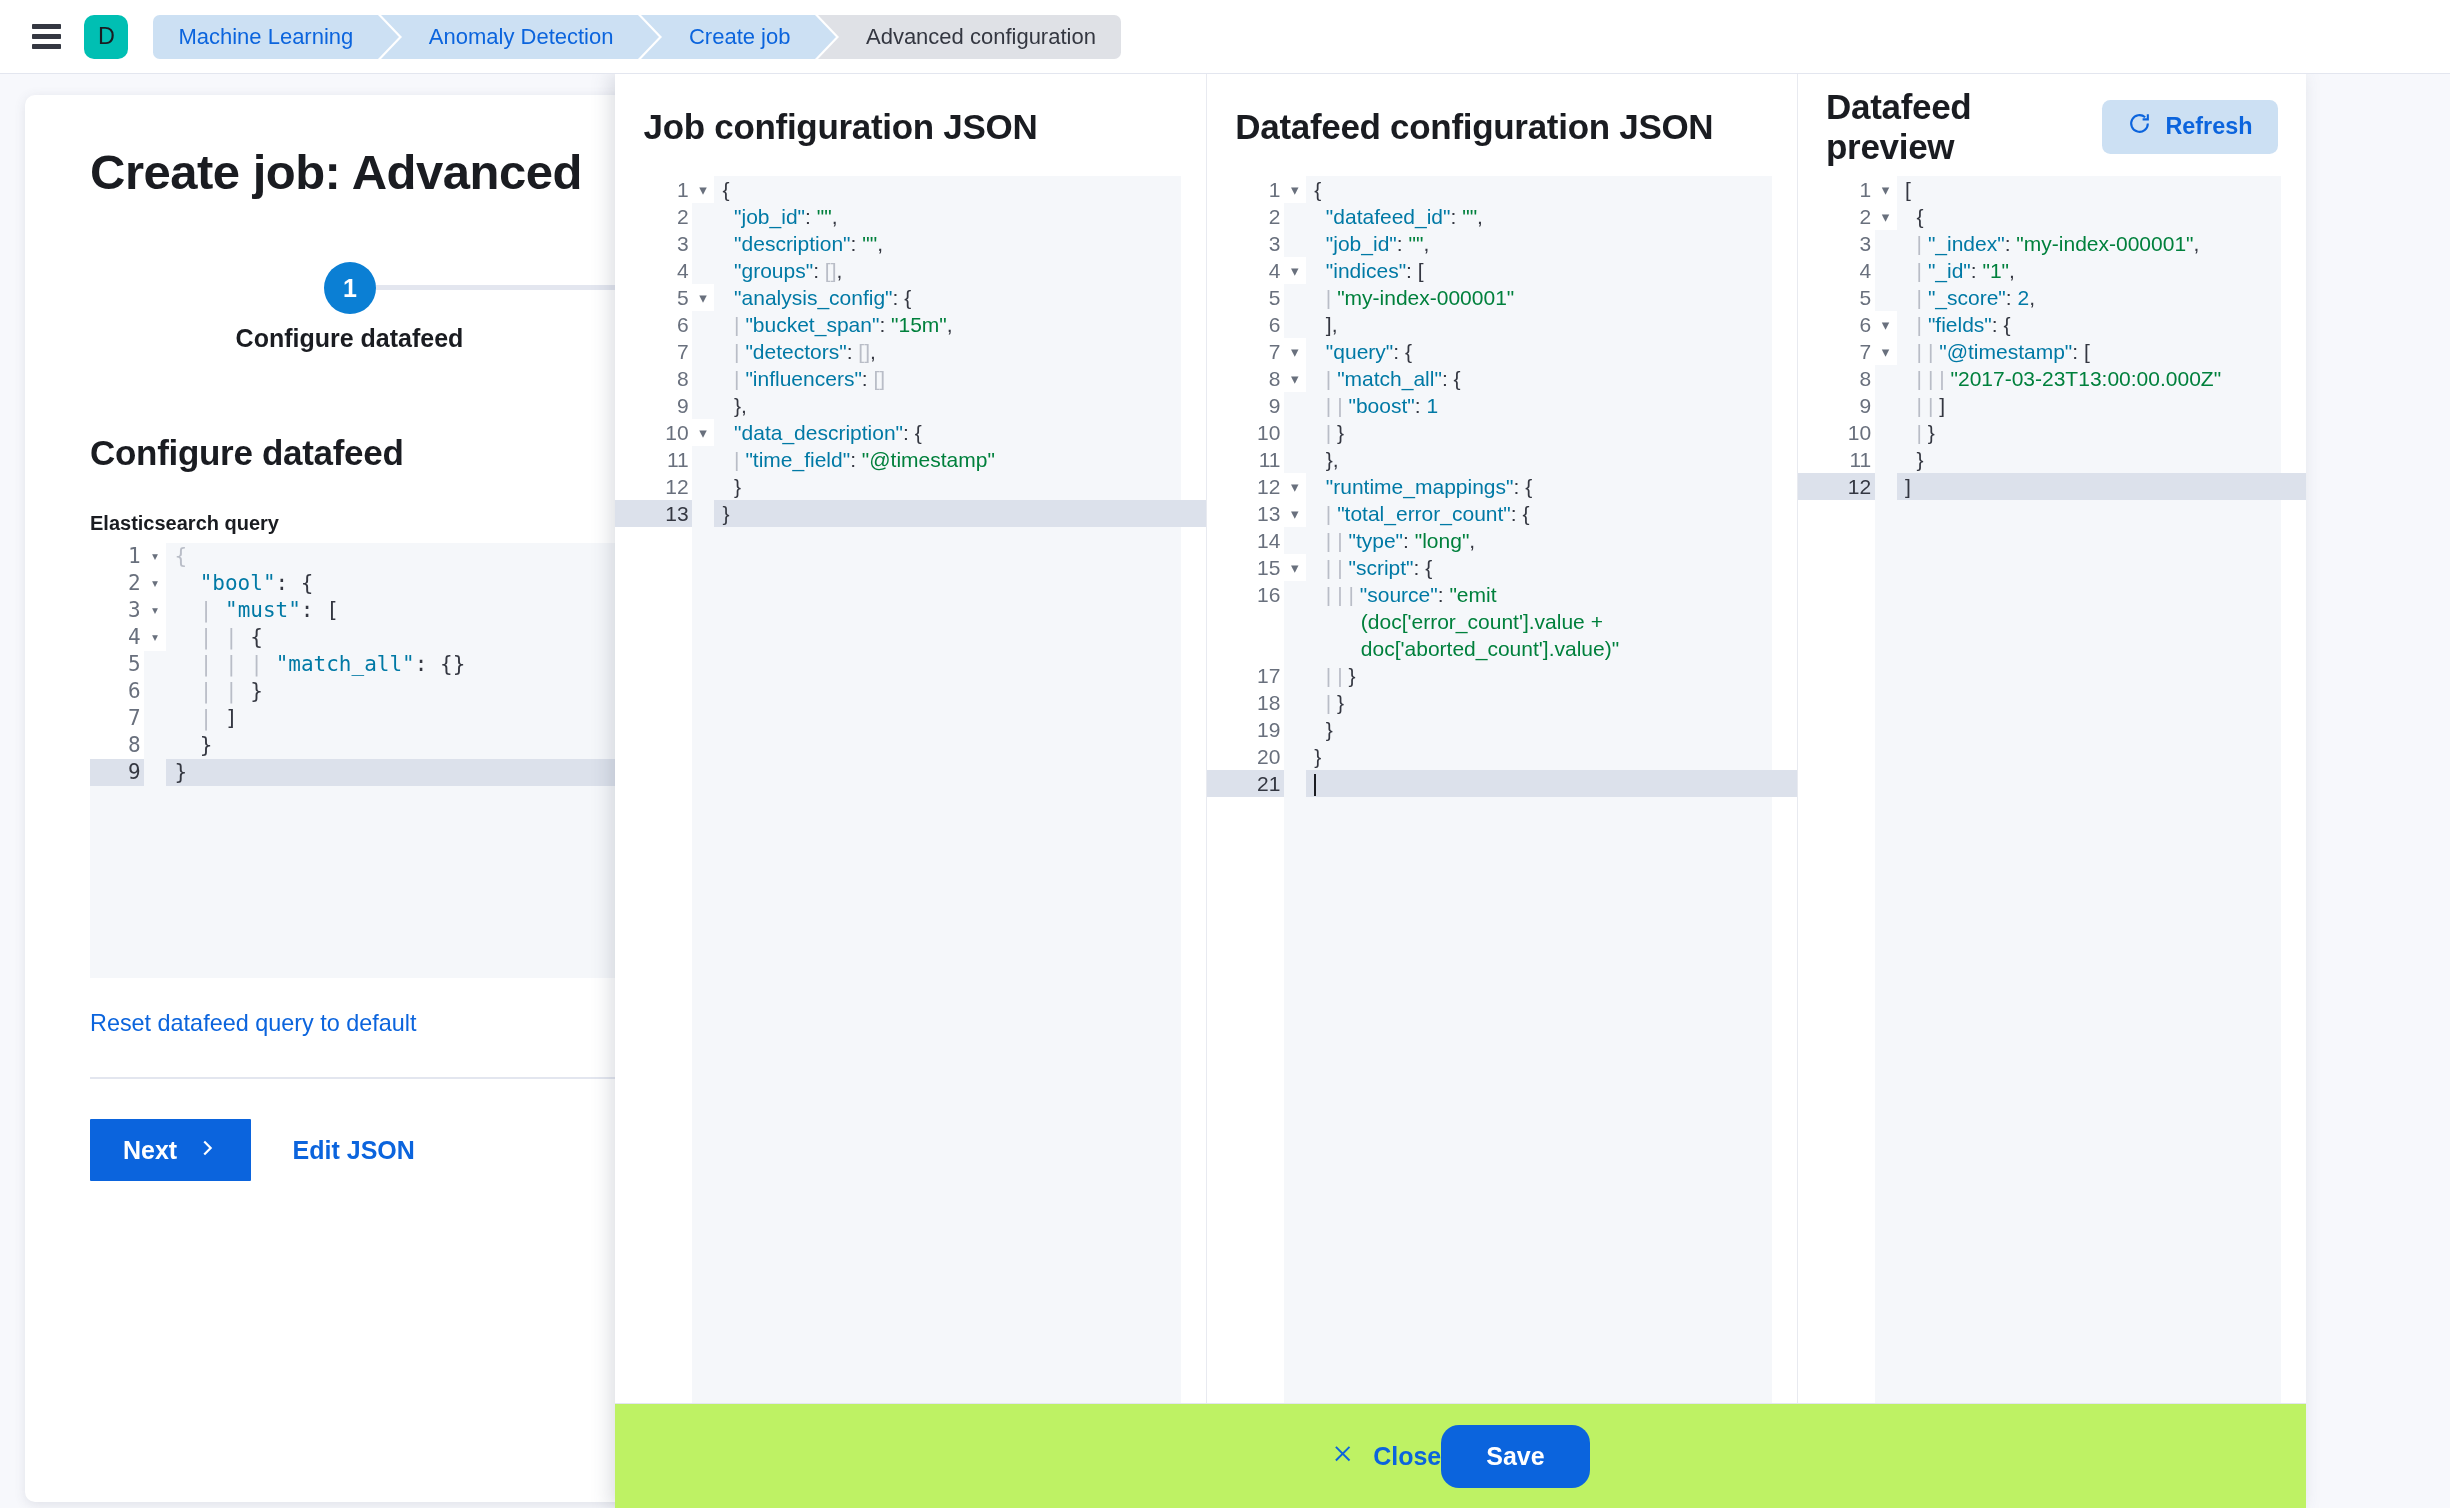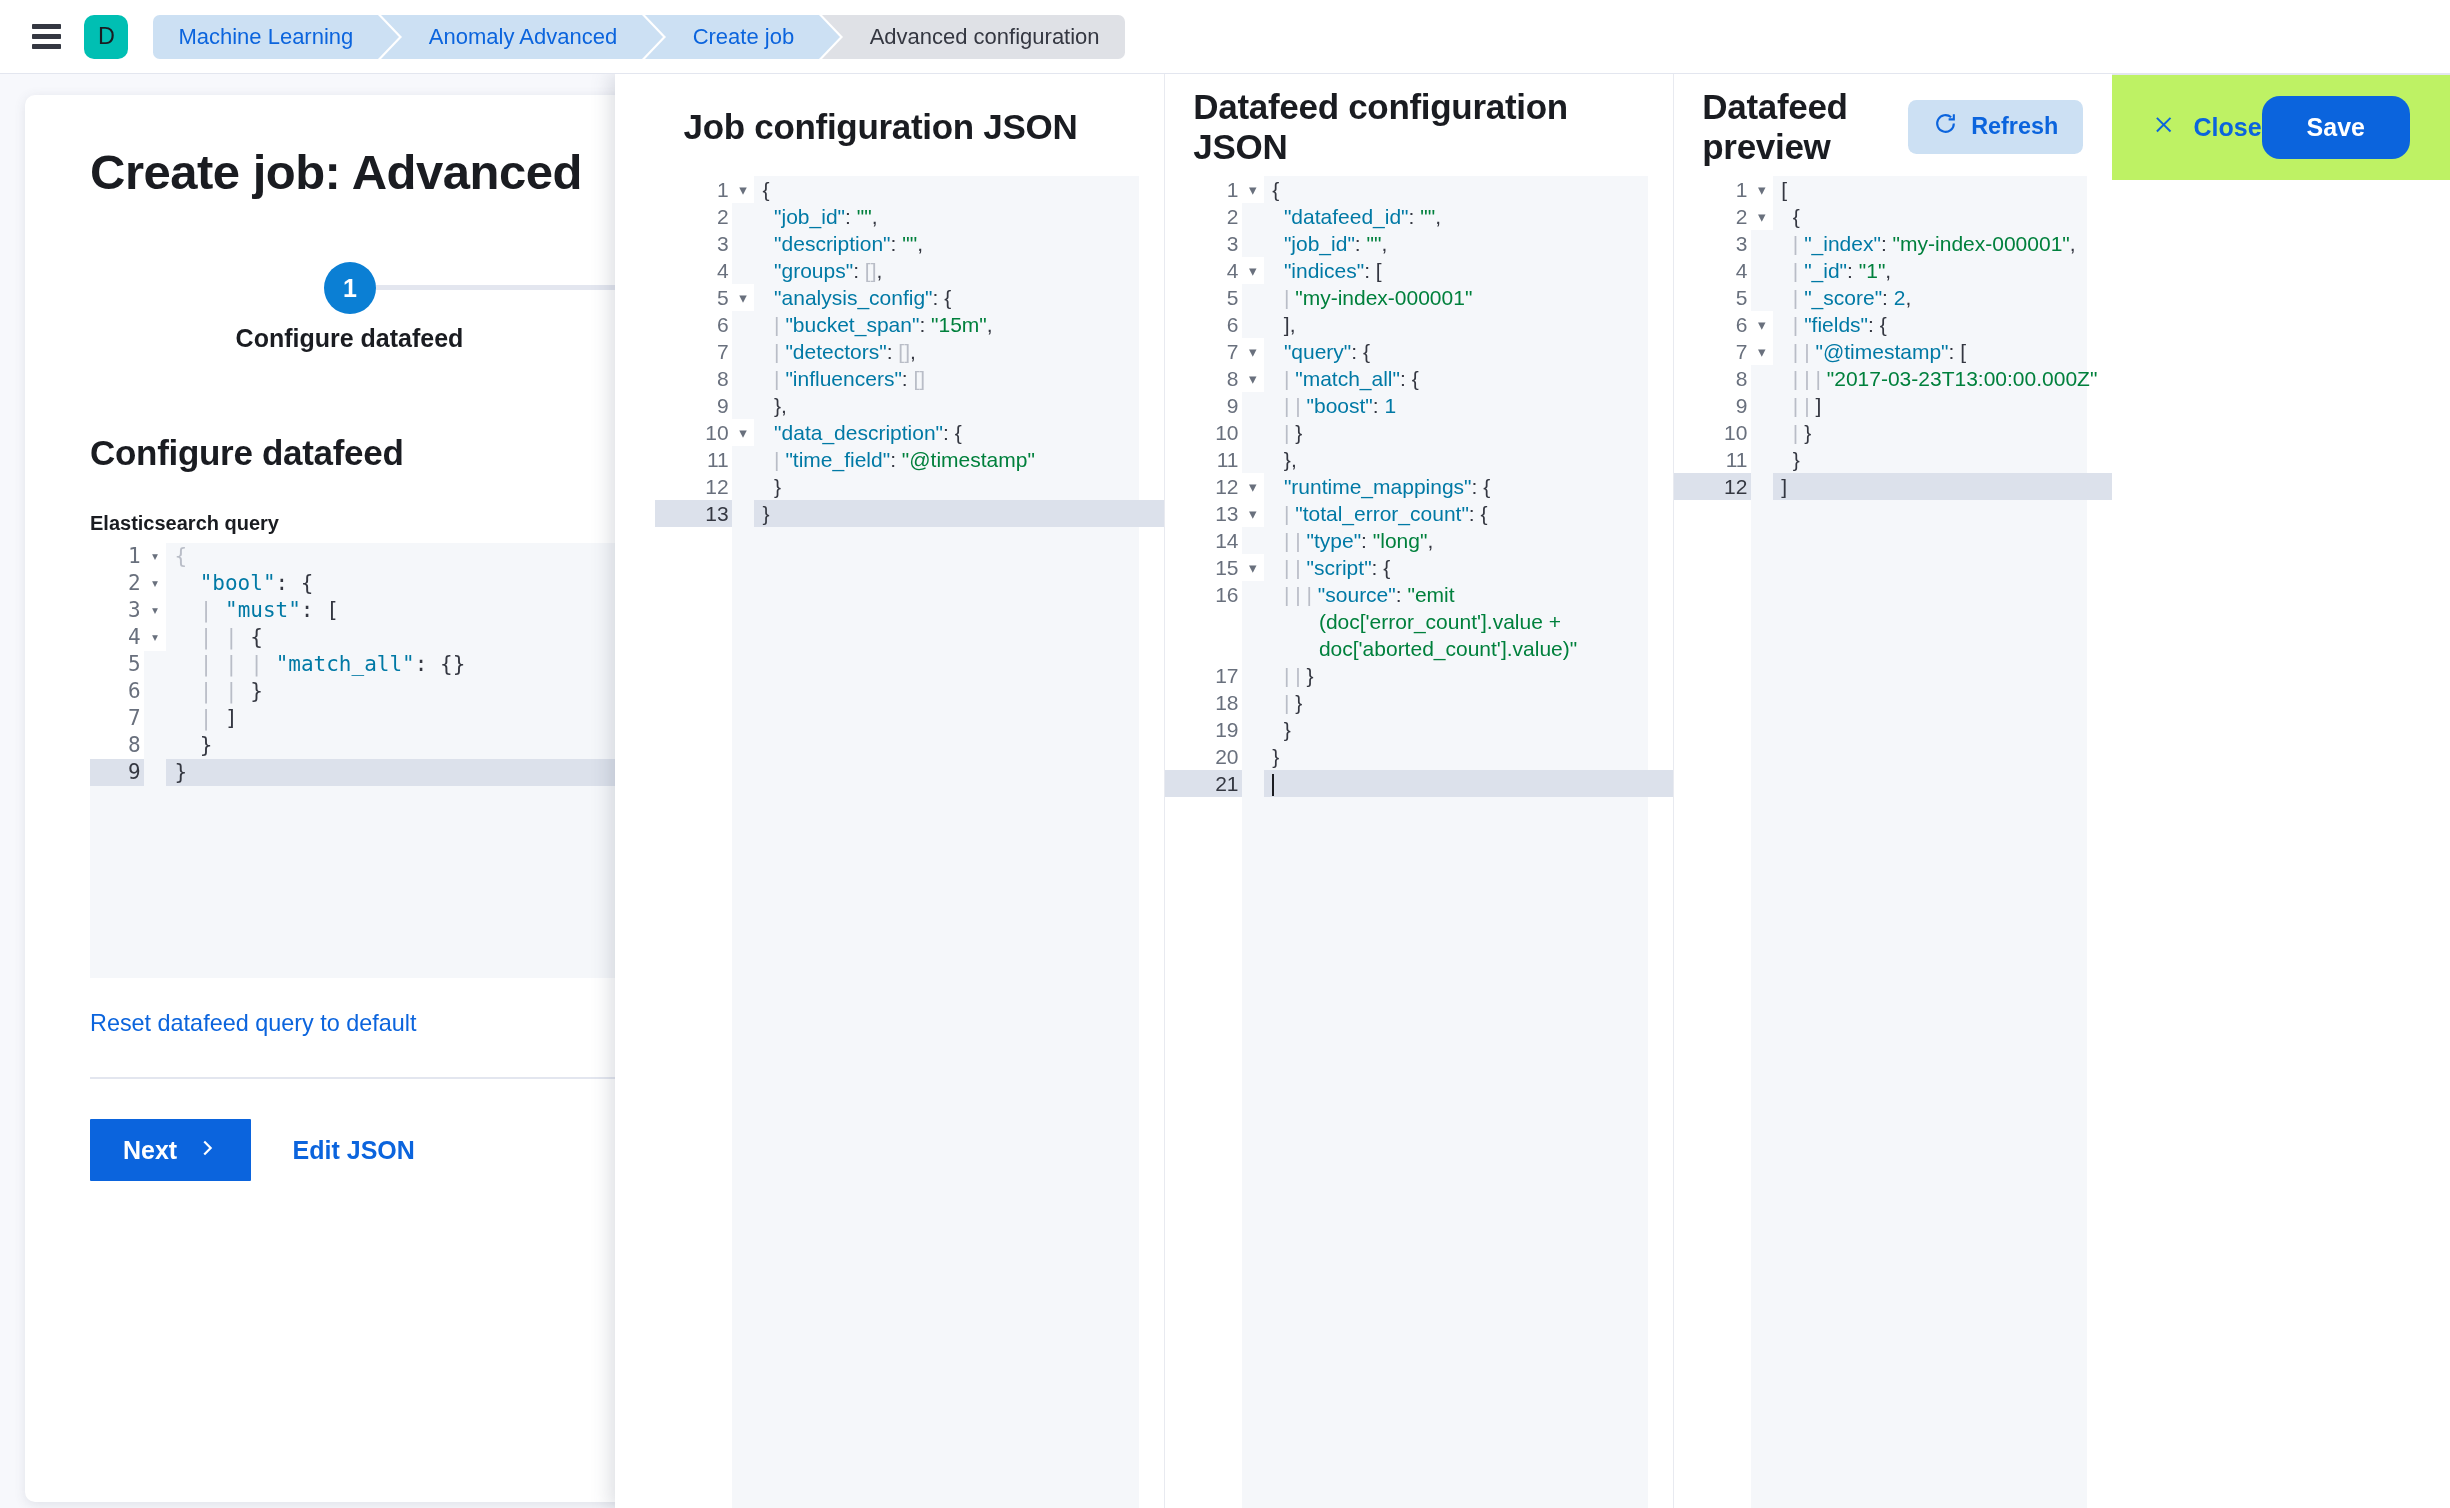--- a/index.html
+++ b/index.html
@@ -174,25 +174,25 @@
     display: flex; align-items: center; gap: 18.4px;
     cursor: pointer;
     font-family: "Liberation Sans", sans-serif;
   }
   #editjson-link { font-size: 25px; font-weight: bold; color: #0B64DD; cursor: pointer; }
 
   
   #flyout {
     position: absolute;
     top: 74px; left: 615px;
-    width: 1835px; height: 1435px;
+    width: 1691px; height: 1435px;
     background: #FFFFFF;
     box-shadow: -5px 0 18.4px rgba(65,78,101,0.18);
     z-index: 20;
-    display: flex; flex-direction: row; padding-left: 40px;
+    display: flex; flex-direction: column;
   }
   #flyout-body {
     flex: 1 1 auto;
     display: flex;
     overflow: hidden;
   }
   .fcol {
     display: flex; flex-direction: column;
     padding: 23.4px 0 0 0;
     overflow: hidden;
@@ -264,21 +264,21 @@
 
 <div id="topnav">
   <div id="hamburger">
     <span></span>
       <span></span>
       <span></span>
   </div>
   <div id="space-avatar">D</div>
   <div id="breadcrumbs">
     <div class="crumb">Machine Learning</div>
-    <div class="crumb">Anomaly Advanced</div>
+    <div class="crumb">Anomaly Detection</div>
     <div class="crumb">Create job</div>
     <div class="crumb last">Advanced configuration</div>
   </div>
 </div>
 
 <div id="page-card">
   <div id="page-title">Create job: Advanced</div>
 
   <div id="stepper">
     <div id="step-line"></div>

